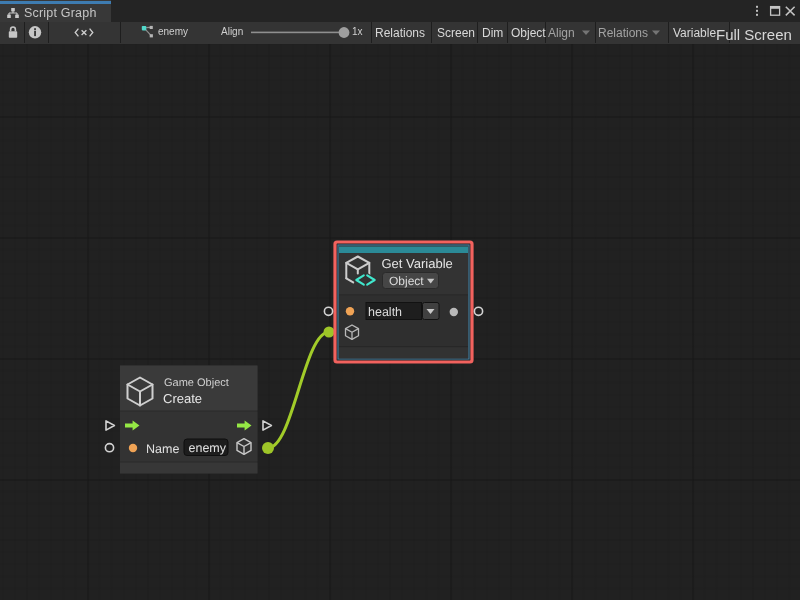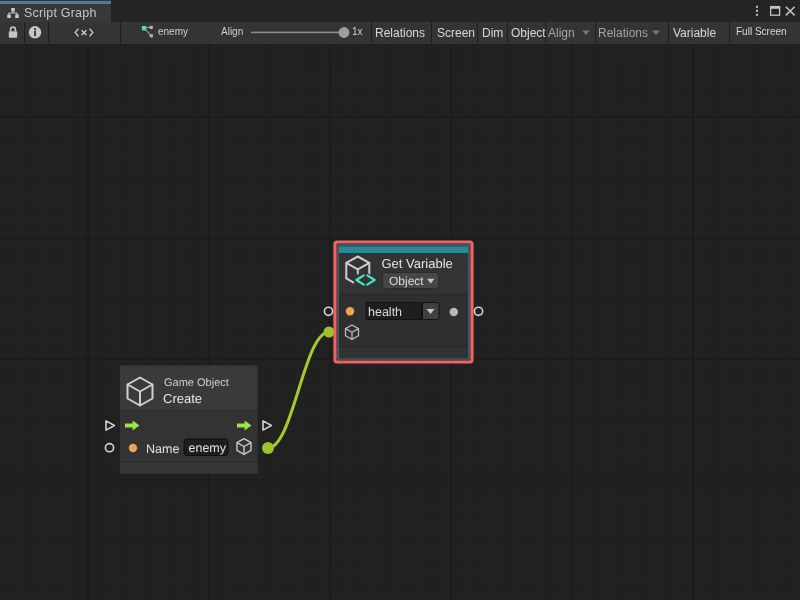--- a/index.html
+++ b/index.html
@@ -95,21 +95,21 @@
   <div class="lbl" style="left:511px">Object</div>
   <div class="lbl dis" style="left:548px">Align</div>
   <svg class="abs" style="left:580px;top:0" width="12" height="21">
       <polygon points="2,8.5 10,8.5 6,13" fill="#757575"></polygon>
     </svg>
   <div class="lbl dis" style="left:598px">Relations</div>
   <svg class="abs" style="left:650px;top:0" width="12" height="21">
       <polygon points="2,8.5 10,8.5 6,13" fill="#757575"></polygon>
     </svg>
   <div class="lbl" style="left:673px">Variable</div>
-  <div class="lbl" style="left:736px;font-size:10px">Full Screen</div>
+  <div class="lbl" style="left:716px;font-size:15px">Full Screen</div>
 </div>
 
 <div id="canvaswrap">
 <svg width="800" height="556" viewBox="0 0 800 556" font-family="Liberation Sans, sans-serif" text-rendering="geometricPrecision">
   <defs>
     <pattern id="grid" x="87.5" y="72.5" width="121" height="121" patternUnits="userSpaceOnUse">
       <rect width="121" height="121" fill="#212121"></rect>
       <g stroke="#1d1d1d" stroke-width="1">
         <path d="M12.1 0 V121 M24.2 0 V121 M36.3 0 V121 M48.4 0 V121 M60.5 0 V121 M72.6 0 V121 M84.7 0 V121 M96.8 0 V121 M108.9 0 V121"></path>
         <path d="M0 12.1 H121 M0 24.2 H121 M0 36.3 H121 M0 48.4 H121 M0 60.5 H121 M0 72.6 H121 M0 84.7 H121 M0 96.8 H121 M0 108.9 H121"></path>

